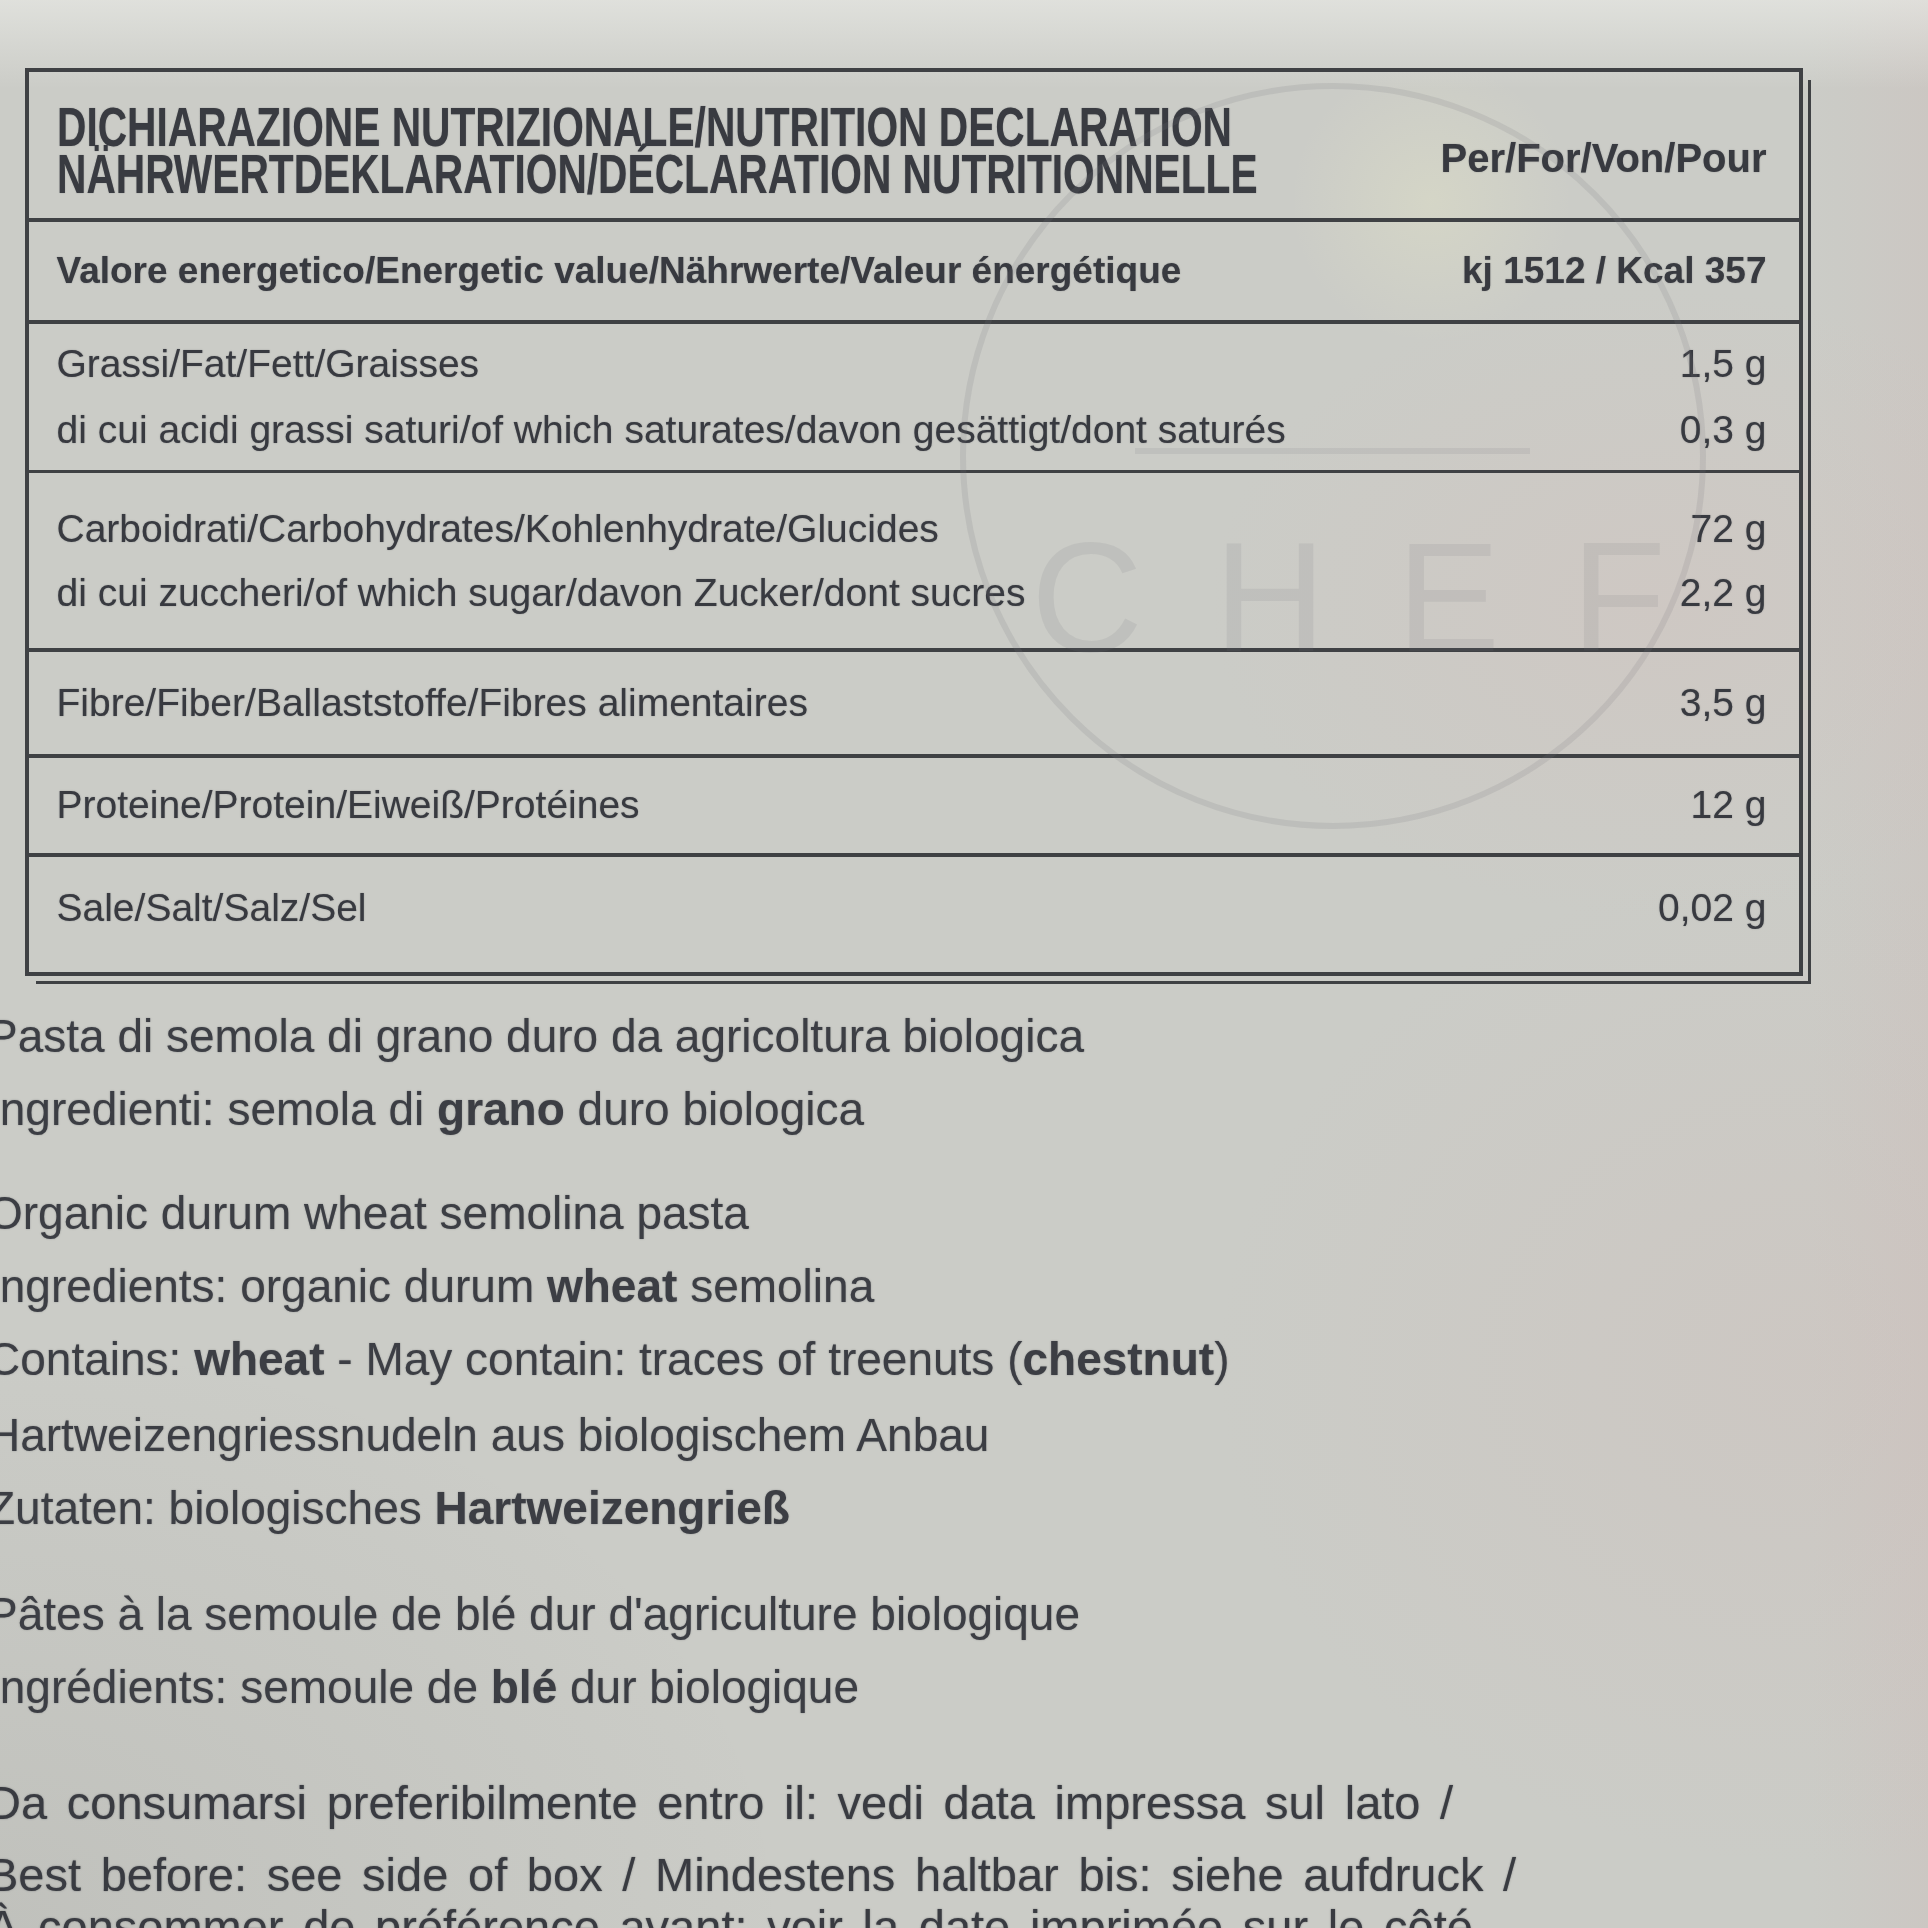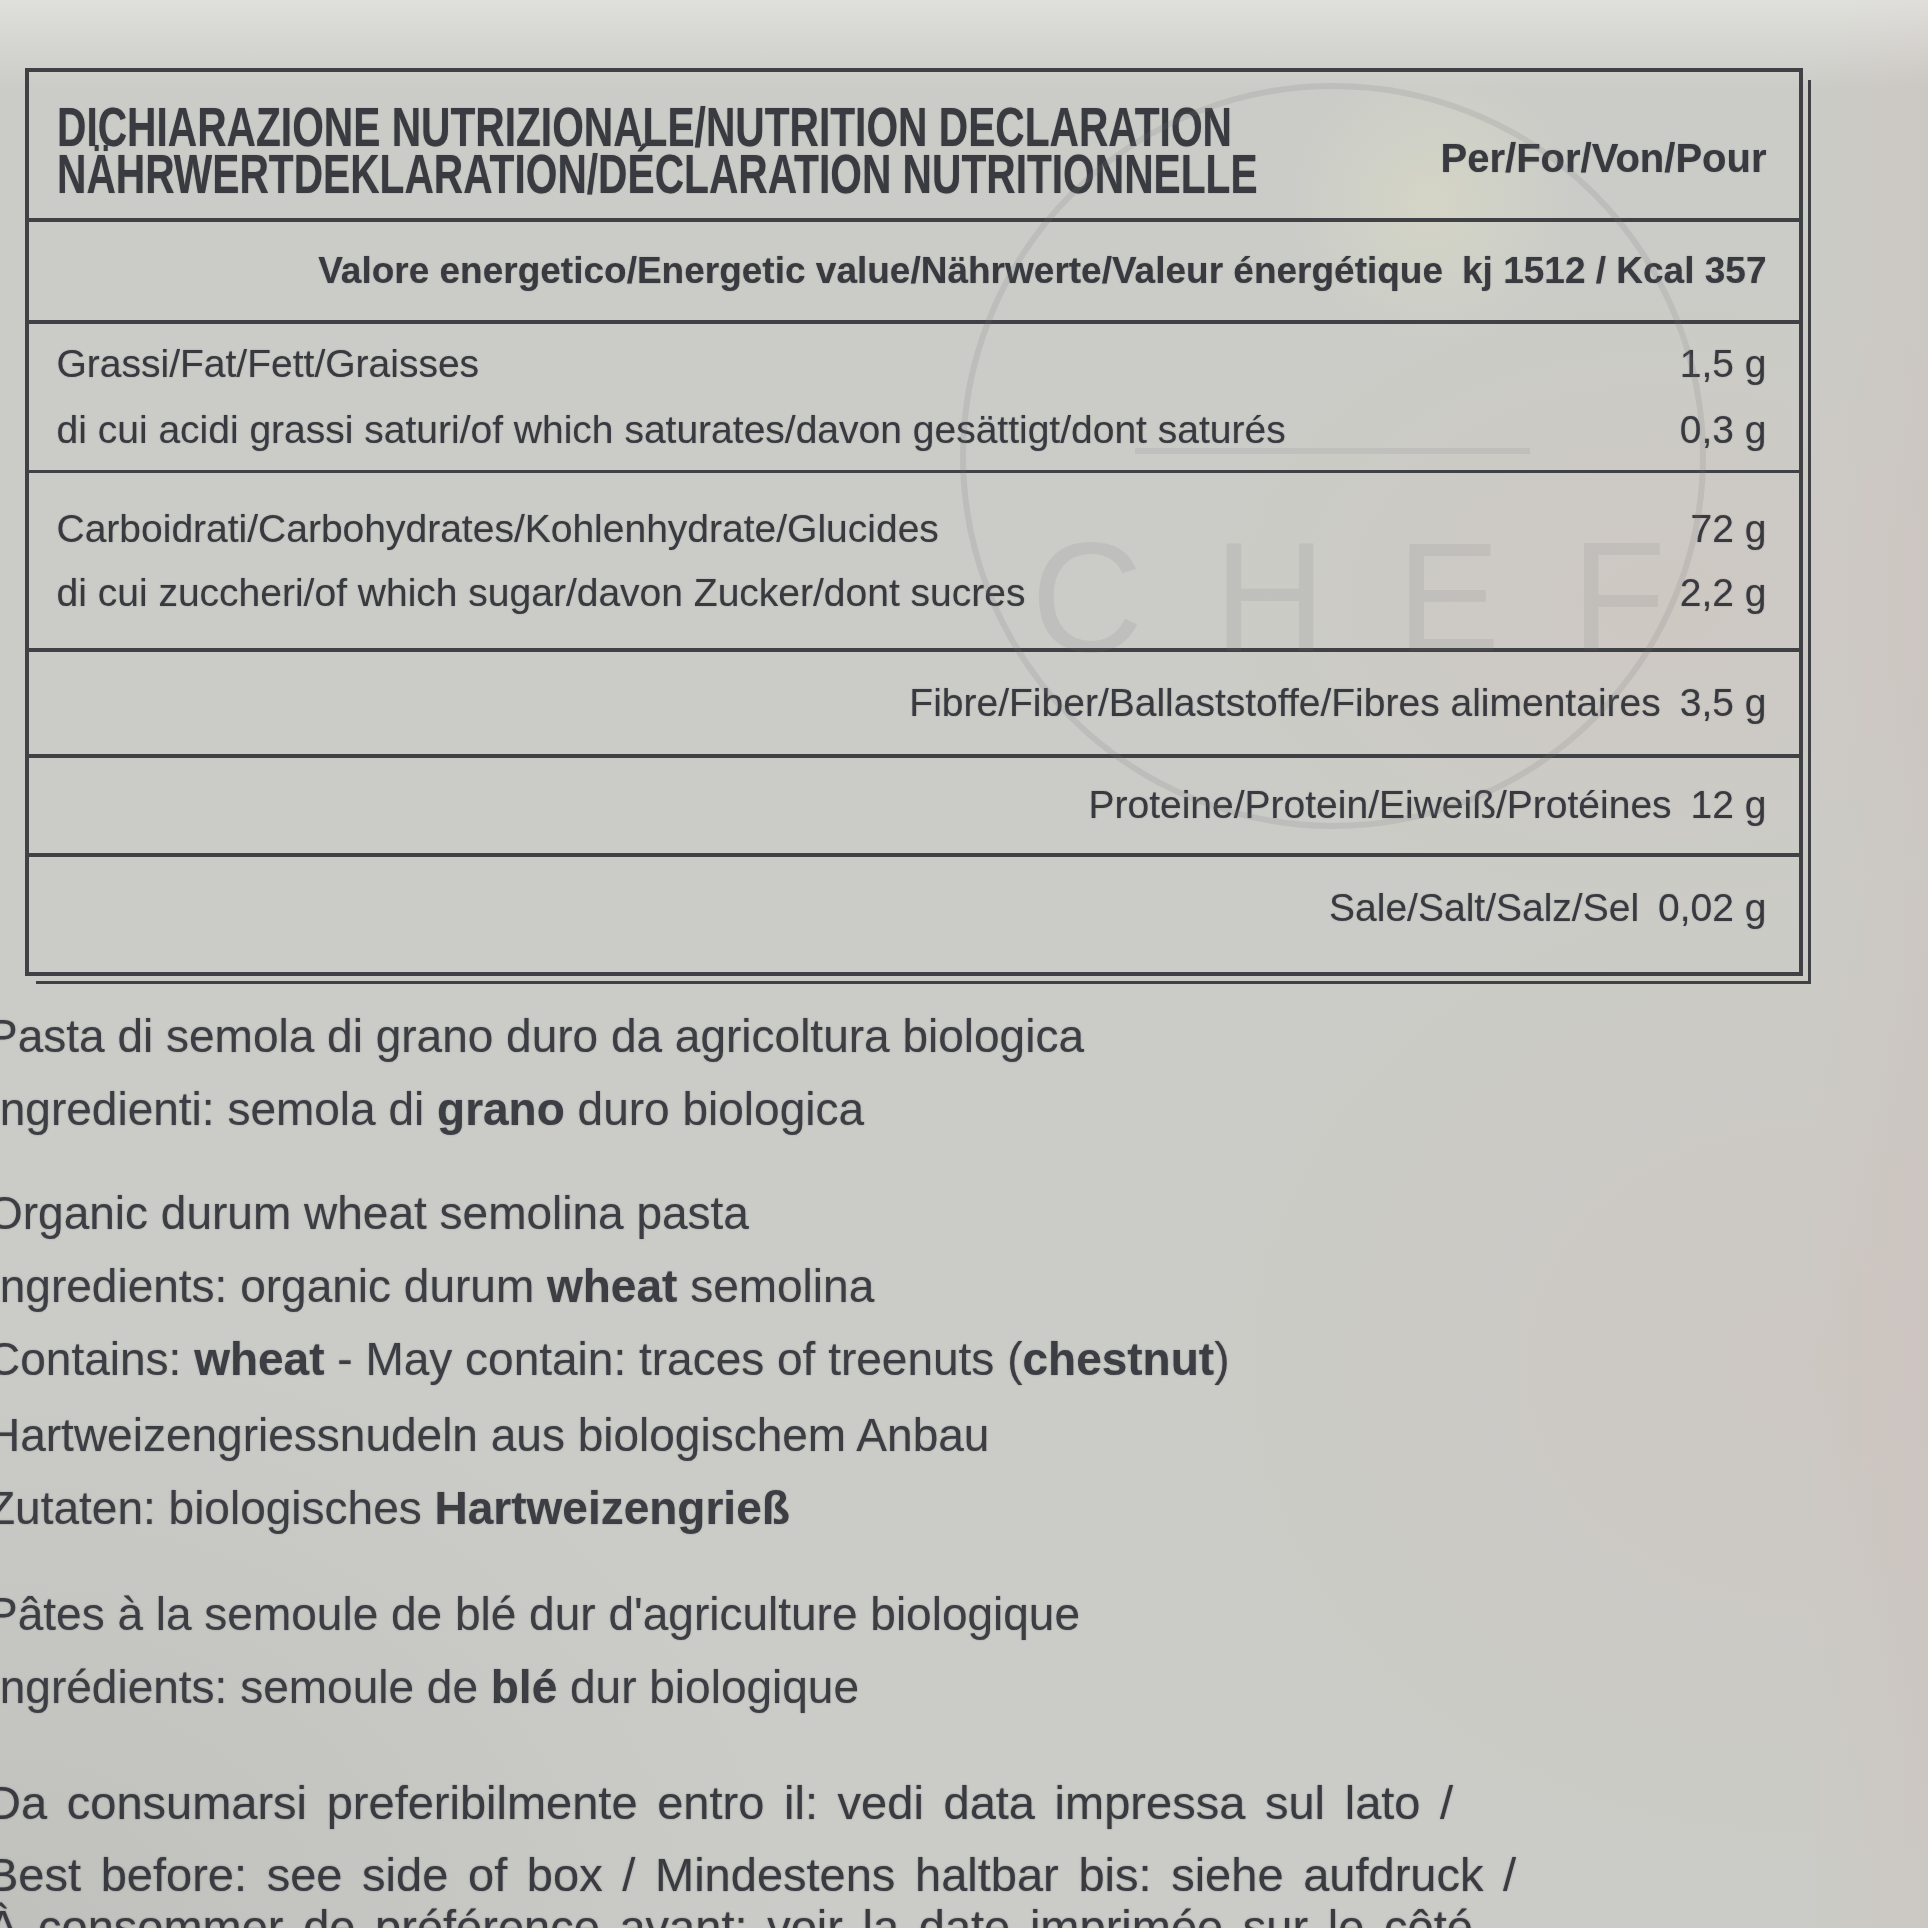--- a/index.html
+++ b/index.html
@@ -30,21 +30,21 @@
     content:"";position:absolute;left:7.5px;top:7.5px;right:-12.2px;bottom:-12.2px;
     border-right:3.8px solid #3f4144;border-bottom:3.8px solid #3f4144;pointer-events:none;
   }
   .sep{height:3.8px;background:#3f4144;flex:0 0 auto;}
   .thead{height:146px;box-sizing:border-box;display:flex;align-items:flex-start;
          padding:32px 32px 0 28px;}
   .ttitle{flex:0 0 auto;width:1234px;}
   .title-line{font-weight:700;font-size:55px;line-height:47px;white-space:nowrap;
               transform:scaleX(0.74);transform-origin:0 0;color:#393b41;}
   .tper{margin-left:auto;text-align:right;font-weight:700;font-size:40px;line-height:49px;white-space:nowrap;margin-top:30px;}
-  .trow{display:flex;justify-content:flex-end;align-items:center;
+  .trow{display:flex;justify-content:space-between;align-items:center;
         padding:0 32px 0 28px;box-sizing:border-box;}
   .trow .lbl{white-space:nowrap;}
   .trow .val{white-space:nowrap;padding-left:19px;}
   .strong{font-weight:700;font-size:37px;}
   .h-energy{height:98px;}
   .tgroup{display:flex;flex-direction:column;justify-content:center;gap:9.4px;
           padding:0 32px 0 28px;box-sizing:border-box;}
   .gline{display:flex;justify-content:space-between;align-items:baseline;
          font-size:39px;line-height:54px;}
   .gline .lbl{white-space:nowrap;}

